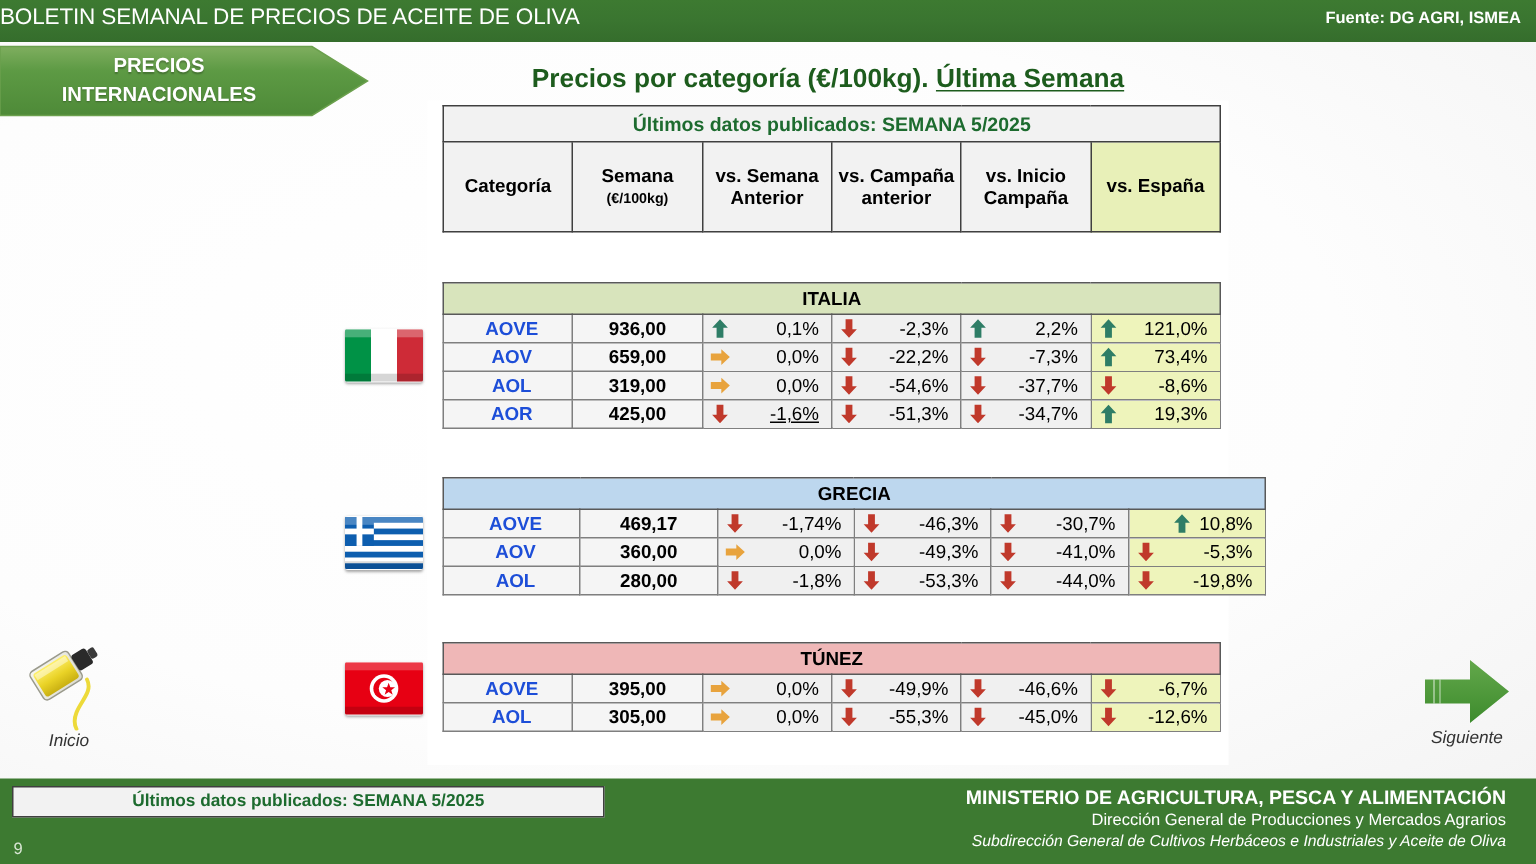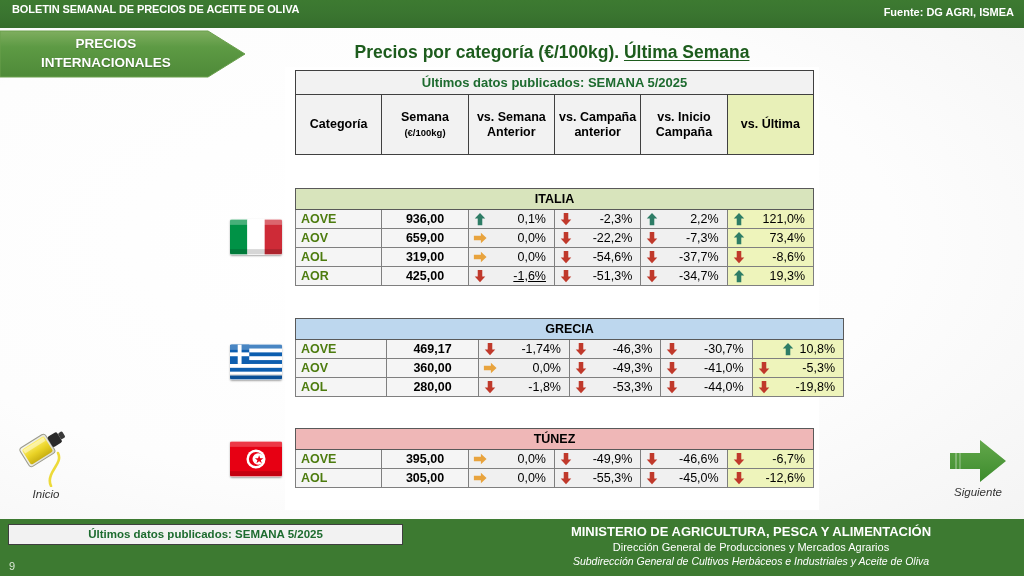--- a/index.html
+++ b/index.html
@@ -25,24 +25,24 @@
 
   
   .topbar {
     position: absolute;
     left: 0; top: 0;
     width: 1024px; height: 28px;
     background: linear-gradient(180deg, #3d7a31 0%, #3a7530 50%, #356d2c 100%);
   }
   .topbar-title {
     position: absolute;
-    left: 12px; top: 3px;
+    left: 0; top: 3px;
     color: #ffffff;
-    font-size: 11px;
-    font-weight: bold;
+    font-size: 15px;
+    font-weight: normal;
     letter-spacing: -0.1px;
     white-space: nowrap;
   }
   .topbar-source {
     position: absolute;
     right: 10px; top: 6px;
     color: #ffffff;
     font-size: 11px;
     font-weight: bold;
     white-space: nowrap;
@@ -137,23 +137,23 @@
   }
   .ctitle.italia  { background: #d8e4bc; margin-left: 28px; }
   .ctitle.grecia  { background: #bdd7ee; }
   .ctitle.tunez   { background: #efb7b7; }
 
   .c-cat {
     height: 19px;
     padding-left: 5px !important;
     font-size: 12.5px;
     font-weight: bold;
-    color: #4d7c0f;
+    color: #1d4ed8;
     background: #f5f5f5;
-    text-align: left;
+    text-align: center;
   }
   .c-price {
     height: 19px;
     text-align: center;
     font-size: 12.5px;
     font-weight: bold;
     color: #000000;
     background: #f5f5f5;
   }
   .c-val {
@@ -229,23 +229,23 @@
     color: #1d6b2f;
   }
   .page-number {
     position: absolute;
     left: 9px; top: 560px;
     color: #d9e6d4;
     font-size: 11px;
   }
   .ministry {
     position: absolute;
-    right: 3px; top: 524px;
+    right: 20px; top: 524px;
     width: 540px;
-    text-align: center;
+    text-align: right;
     color: #ffffff;
   }
   .ministry .l1 { font-size: 13px; font-weight: bold; line-height: 16px; }
   .ministry .l2 { font-size: 11px; line-height: 14px; }
   .ministry .l3 { font-size: 10.5px; font-style: italic; line-height: 14px; }
 </style>
 </head>
 <body>
 
 <div id="slide">
@@ -286,21 +286,21 @@
       </tr>
       <tr>
         <td class="hdr-cell" style="width:88px">Categoría</td>
         <td class="hdr-cell" style="width:86px">
           <span>Semana</span>
           <span class="hdr-sub">(€/100kg)</span>
         </td>
         <td class="hdr-cell" style="width:86px">vs. Semana Anterior</td>
         <td class="hdr-cell" style="width:86px">vs. Campaña anterior</td>
         <td class="hdr-cell" style="width:86px">vs. Inicio Campaña</td>
-        <td class="hdr-cell spain" style="width:85px">vs. Última</td>
+        <td class="hdr-cell spain" style="width:85px">vs. España</td>
       </tr>
     </tbody>
   </table>
 
   <div class="flag" id="flag-italia" style="left:230px; top:219px;">
     <svg viewBox="0 0 60 40">
       <rect x="0" y="0" width="20" height="40" fill="#009246"></rect>
       <rect x="20" y="0" width="20" height="40" fill="#ffffff"></rect>
       <rect x="40" y="0" width="20" height="40" fill="#ce2b37"></rect>
       <rect x="0" y="0" width="60" height="6" fill="#ffffff" opacity="0.28"></rect>

